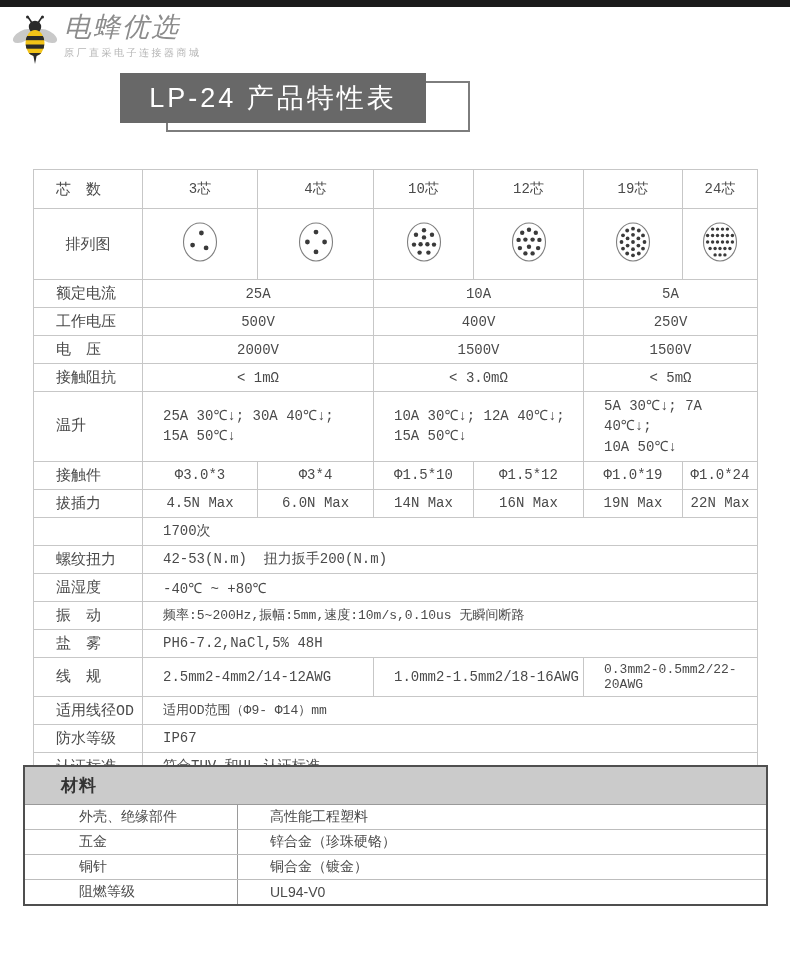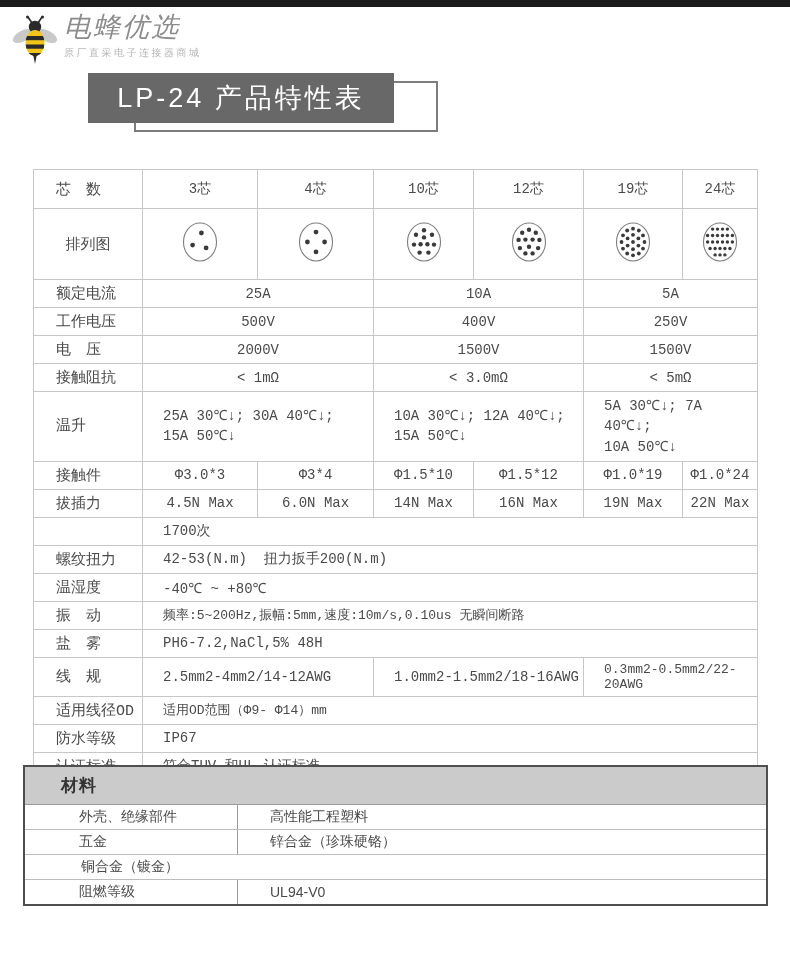--- a/index.html
+++ b/index.html
@@ -9,21 +9,21 @@
     color:#4a4a4a;position:relative;overflow:hidden;
   }
   .top-bar{width:100%;height:7px;background:#1b1b1b;}
   
   .brand{display:flex;align-items:flex-start;padding:6px 0 0 12px;height:52px;}
   .brand .bee{flex:0 0 auto;margin-top:2px;}
   .brand-text{margin-left:6px;}
   .brand-name{font-size:27px;font-weight:normal;color:#8c8c8c;letter-spacing:2px;line-height:1.1;font-style:italic;}
   .brand-slogan{font-size:10px;color:#b5b5b5;letter-spacing:2.5px;margin-top:3px;}
   
-  .banner{position:relative;margin:8px 0 0 88px;width:306px;height:50px;}
+  .banner{position:relative;margin:8px 0 0 120px;width:306px;height:50px;}
   .banner-outline{position:absolute;left:46px;top:8px;width:300px;height:47px;border:2px solid #7d7d7d;background:transparent;}
   .banner-fill{position:absolute;left:0;top:0;width:100%;height:100%;background:#686868;
     display:flex;align-items:center;justify-content:center;}
   .banner-fill span{color:#ffffff;font-size:27px;letter-spacing:3px;}
   
   table.spec{border-collapse:collapse;table-layout:fixed;margin:46px 0 0 33px;width:724px;font-family:Liberation Mono, monospace;}
   table.spec td{border:1px solid #c7c7c7;font-size:14px;color:#4a4a4a;vertical-align:middle;
     white-space:pre-wrap;overflow:hidden;padding:4px 2px;height:19px;}
   table.spec td.lbl{font-size:15px;text-align:left;padding-left:22px;}
   table.spec td.ctr{text-align:center;}
@@ -295,20 +295,21 @@
   <div id="materials-body">
       <div class="material-row">
         <div class="material-label">外壳、绝缘部件</div>
         <div class="material-value">高性能工程塑料</div>
       </div>
       <div class="material-row">
         <div class="material-label">五金</div>
         <div class="material-value">锌合金（珍珠硬铬）</div>
       </div>
       <div class="material-row">
+        <div class="material-label">铜针</div>
         <div class="material-value">铜合金（镀金）</div>
       </div>
       <div class="material-row">
         <div class="material-label">阻燃等级</div>
         <div class="material-value">UL94-V0</div>
       </div>
     </div>
 </section>
 
 </body></html>

